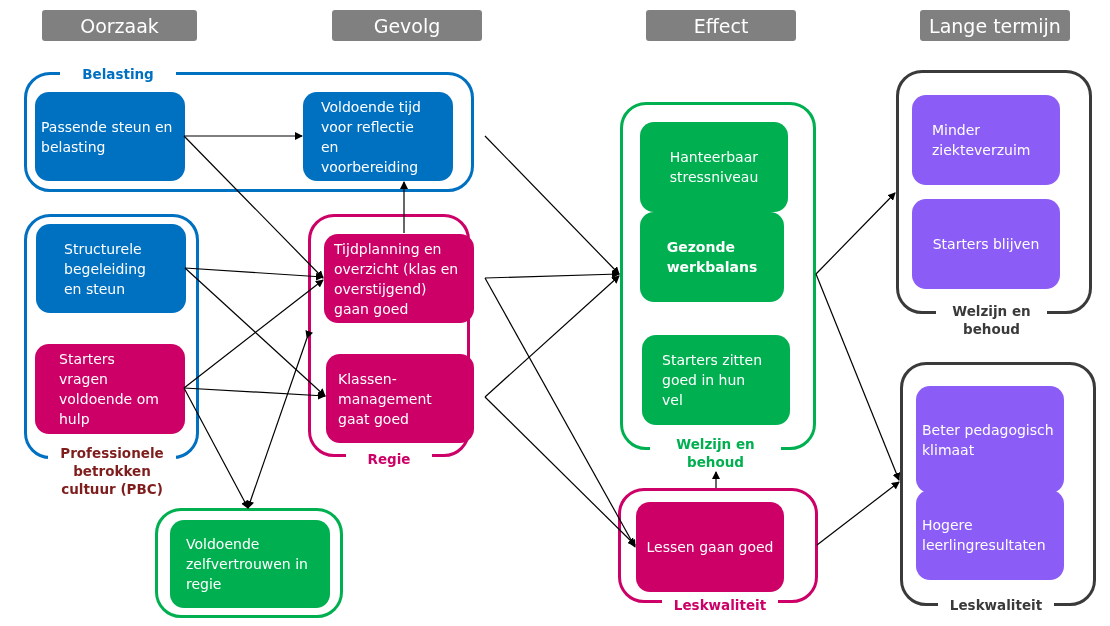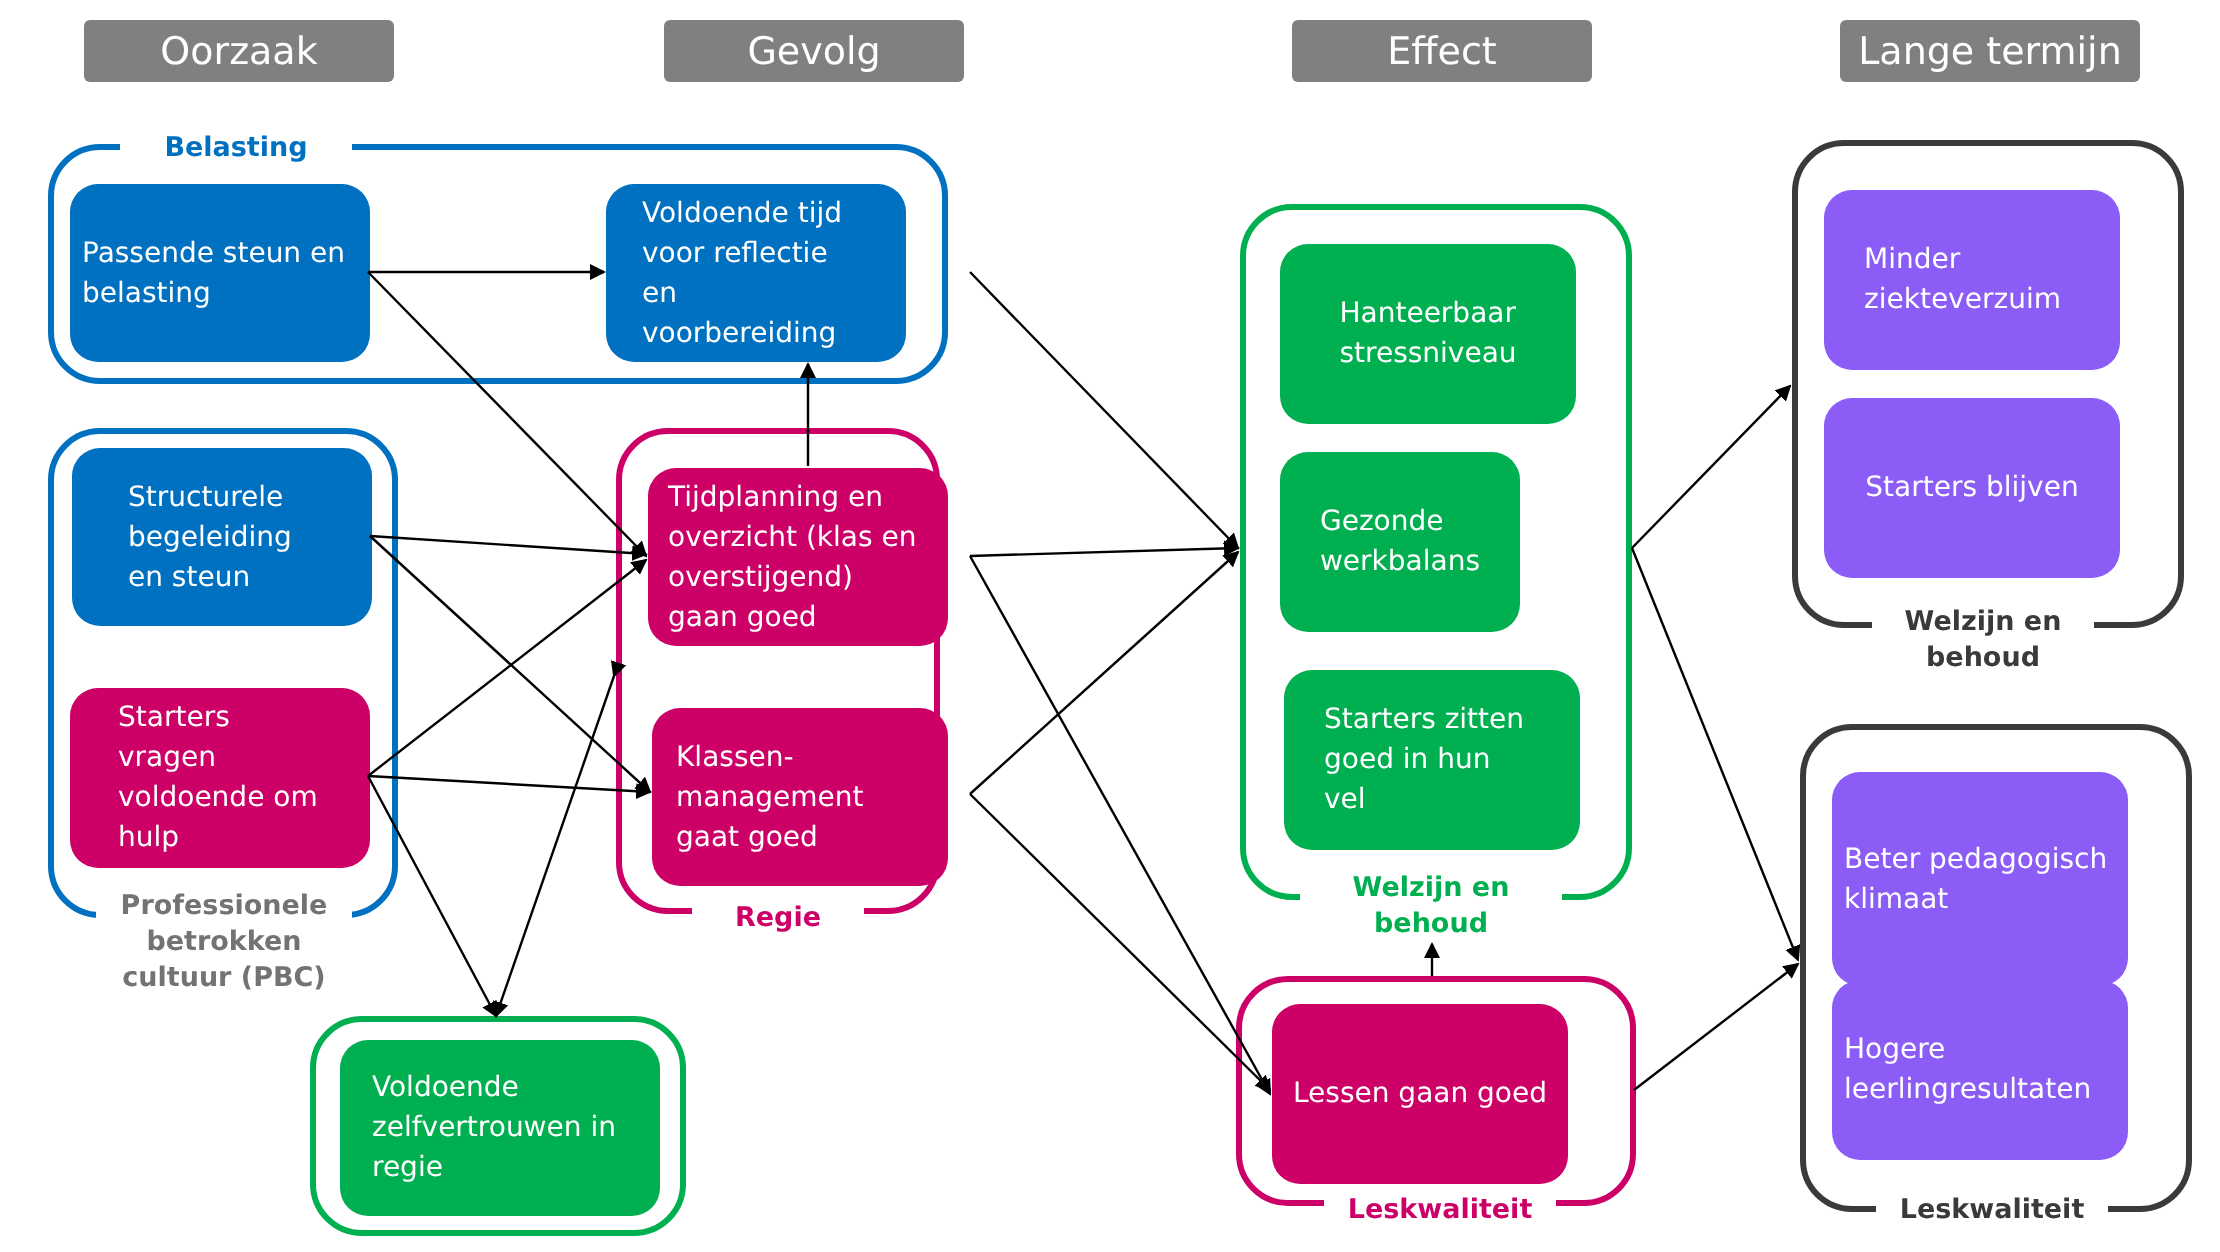--- a/index.html
+++ b/index.html
@@ -20,21 +20,21 @@
 
 <div class="hdr" style="left:42px;width:155px;">Oorzaak</div>
 <div class="hdr" style="left:332px;width:150px;">Gevolg</div>
 <div class="hdr" style="left:646px;width:150px;">Effect</div>
 <div class="hdr" style="left:920px;width:150px;">Lange termijn</div>
 
 <div class="grp" style="left:24px;top:72px;width:450px;height:120px;border-color:#0070c0;"></div>
 <div class="glabel" style="left:60px;top:65px;color:#0070c0;width:100px;">Belasting</div>
 
 <div class="grp" style="left:24px;top:214px;width:175px;height:245px;border-color:#0070c0;"></div>
-<div class="glabel" style="left:48px;top:444px;color:#737373;width:112px;white-space:normal;">Professionele betrokken cultuur (PBC)</div>
+<div class="glabel" style="left:48px;top:444px;color:#7f1d1d;width:112px;white-space:normal;">Professionele betrokken cultuur (PBC)</div>
 
 <div class="grp" style="left:308px;top:214px;width:162px;height:243px;border-color:#cc0066;"></div>
 <div class="glabel" style="left:346px;top:450px;color:#cc0066;width:70px;">Regie</div>
 
 <div class="grp" style="left:155px;top:508px;width:188px;height:110px;border-color:#00b050;"></div>
 
 <div class="grp" style="left:620px;top:102px;width:196px;height:348px;border-color:#00b050;"></div>
 <div class="glabel" style="left:650px;top:435px;color:#00b050;width:115px;white-space:normal;">Welzijn en behoud</div>
 
 <div class="grp" style="left:618px;top:488px;width:200px;height:115px;border-color:#cc0066;"></div>
@@ -47,21 +47,21 @@
 <div class="glabel" style="left:938px;top:596px;color:#3a3a3a;width:100px;">Leskwaliteit</div>
 
 <div class="node blue" style="left:35px;top:92px;width:150px;height:89px;">Passende steun en belasting</div>
 <div class="node blue" style="left:303px;top:92px;width:150px;height:89px;padding:0 18px;">Voldoende tijd voor reflectie en voorbereiding</div>
 <div class="node blue" style="left:36px;top:224px;width:150px;height:89px;padding:0 28px;">Structurele begeleiding en steun</div>
 <div class="node pink" style="left:35px;top:344px;width:150px;height:90px;padding:0 24px;">Starters vragen voldoende om hulp</div>
 <div class="node pink" style="left:324px;top:234px;width:150px;height:89px;padding:12px 10px;">Tijdplanning en overzicht (klas en overstijgend) gaan goed</div>
 <div class="node pink" style="left:326px;top:354px;width:148px;height:89px;padding:0 12px;">Klassen-management gaat goed</div>
 <div class="node green" style="left:170px;top:520px;width:160px;height:88px;padding:0 16px;">Voldoende zelfvertrouwen in regie</div>
 <div class="node green" style="left:640px;top:122px;width:148px;height:90px;padding:0 30px;">Hanteerbaar stressniveau</div>
-<div class="node green" style="left:640px;top:226px;width:120px;height:90px;padding:0 36px;">Gezonde werkbalans</div>
+<div class="node green" style="left:640px;top:212px;width:144px;height:90px;padding:0 36px;font-weight:bold;">Gezonde werkbalans</div>
 <div class="node green" style="left:642px;top:335px;width:148px;height:90px;padding:0 20px;">Starters zitten goed in hun vel</div>
 <div class="node pink" style="left:636px;top:502px;width:148px;height:90px;">Lessen gaan goed</div>
 <div class="node dark" style="left:912px;top:95px;width:148px;height:90px;padding:0 20px;">Minder ziekteverzuim</div>
 <div class="node dark" style="left:912px;top:199px;width:148px;height:90px;">Starters blijven</div>
 <div class="node dark" style="left:916px;top:386px;width:148px;height:107px;">Beter pedagogisch klimaat</div>
 <div class="node dark" style="left:916px;top:490px;width:148px;height:90px;">Hogere leerlingresultaten</div>
 
 <svg id="arrows">
   <defs>
     <marker id="ah" markerWidth="8" markerHeight="8" refX="7" refY="4" orient="auto" markerUnits="userSpaceOnUse">

